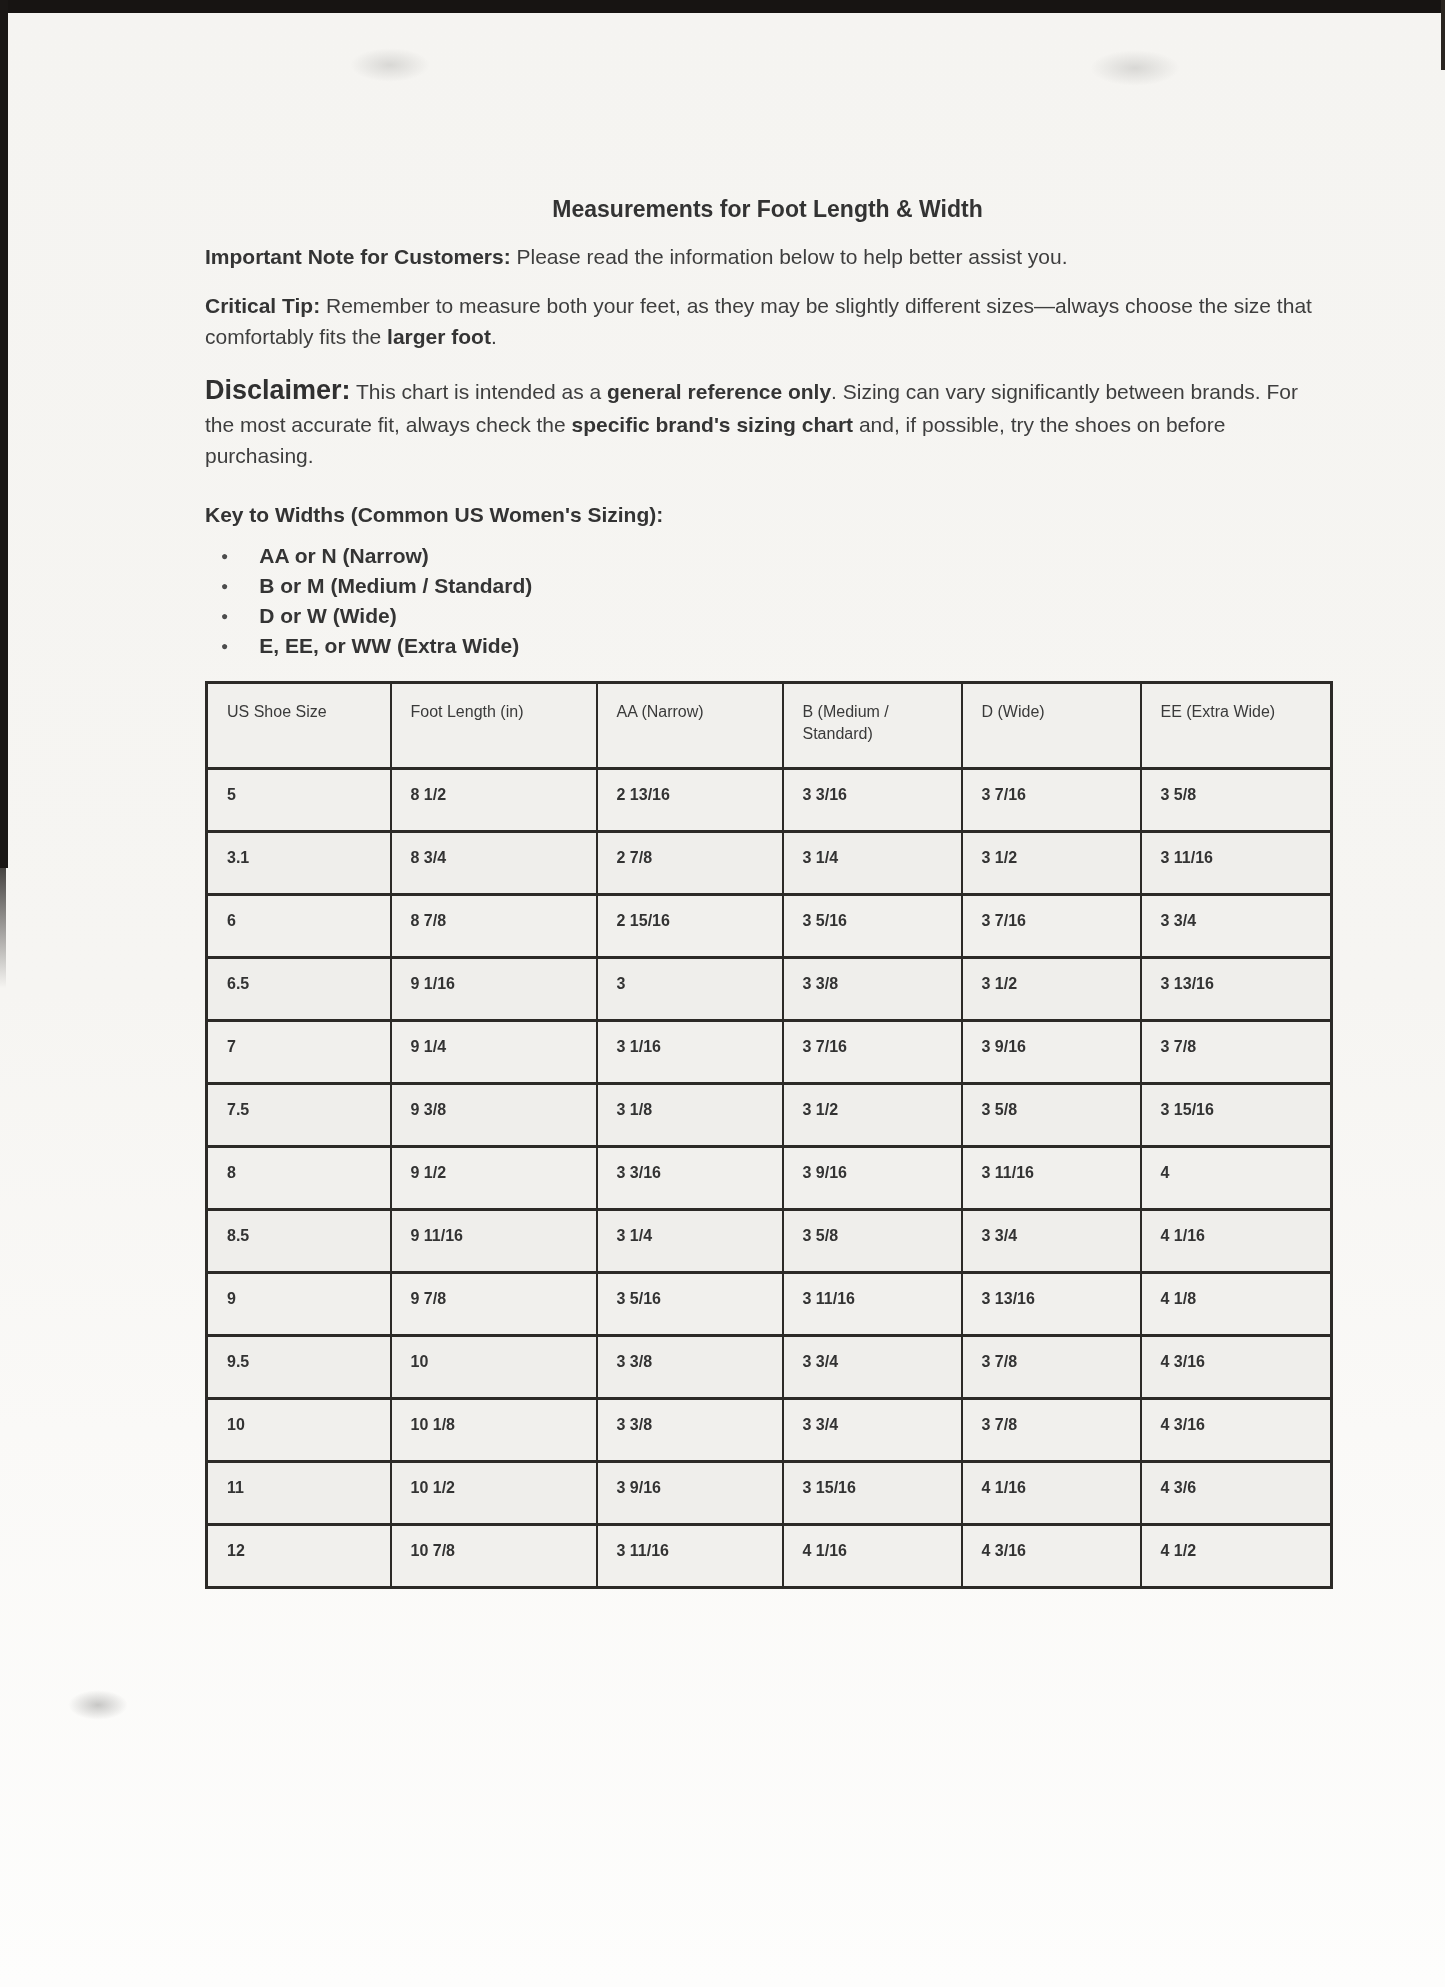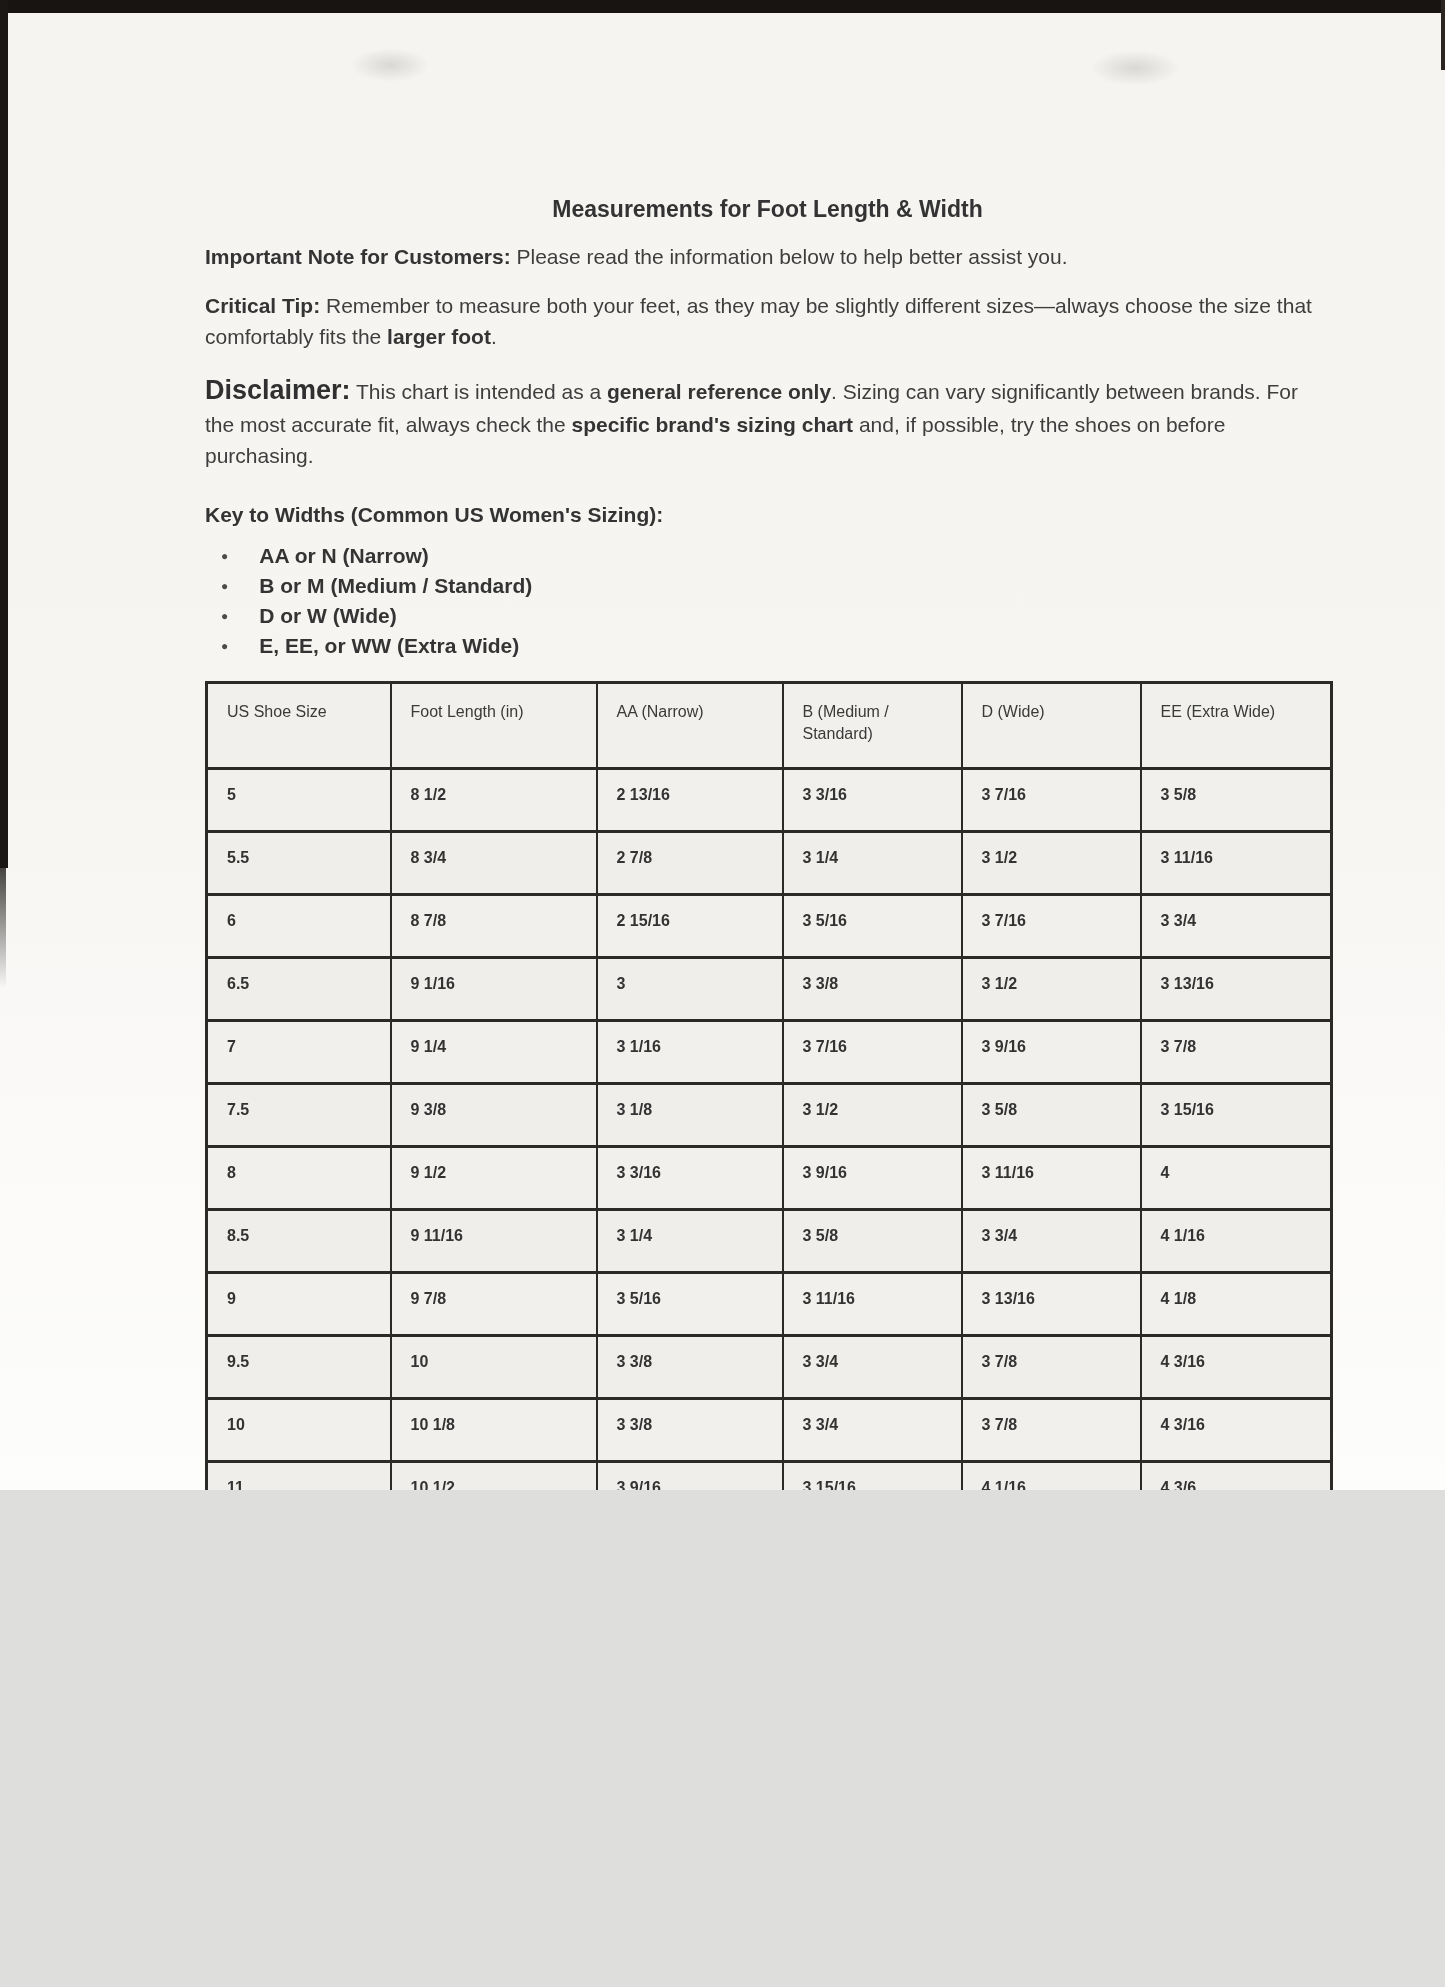--- a/index.html
+++ b/index.html
@@ -1,19 +1,19 @@
 <!DOCTYPE html>
 <html><head>
 <meta charset="utf-8">
 <style>
   * { margin:0; padding:0; box-sizing:border-box; }
   html, body { background:#dededc; }
   .page {
     position:relative;
-    width:1445px; height:1490px;
+    width:1445px; height:1987px;
     margin:0 auto;
     background:linear-gradient(180deg, #f5f4f1 0%, #f6f5f2 50%, #faf9f7 72%, #fdfdfc 100%);
     overflow:hidden;
     font-family:"Liberation Sans", sans-serif;
     color:#3c3c3c;
   }
   
   .edge-top  { position:absolute; top:0; left:0; width:100%; height:13px; background:#171412; }
   .edge-left { position:absolute; top:0; left:0; width:8px; height:868px; background:#1a1715; }
   .edge-left-fade { position:absolute; top:868px; left:0; width:6px; height:120px;
@@ -119,21 +119,21 @@
         <tbody>
             <tr>
               <td>5</td>
               <td>8 1/2</td>
               <td>2 13/16</td>
               <td>3 3/16</td>
               <td>3 7/16</td>
               <td>3 5/8</td>
             </tr>
             <tr>
-              <td>5.5</td>
+              <td>3.1</td>
               <td>8 3/4</td>
               <td>2 7/8</td>
               <td>3 1/4</td>
               <td>3 1/2</td>
               <td>3 11/16</td>
             </tr>
             <tr>
               <td>6</td>
               <td>8 7/8</td>
               <td>2 15/16</td>

